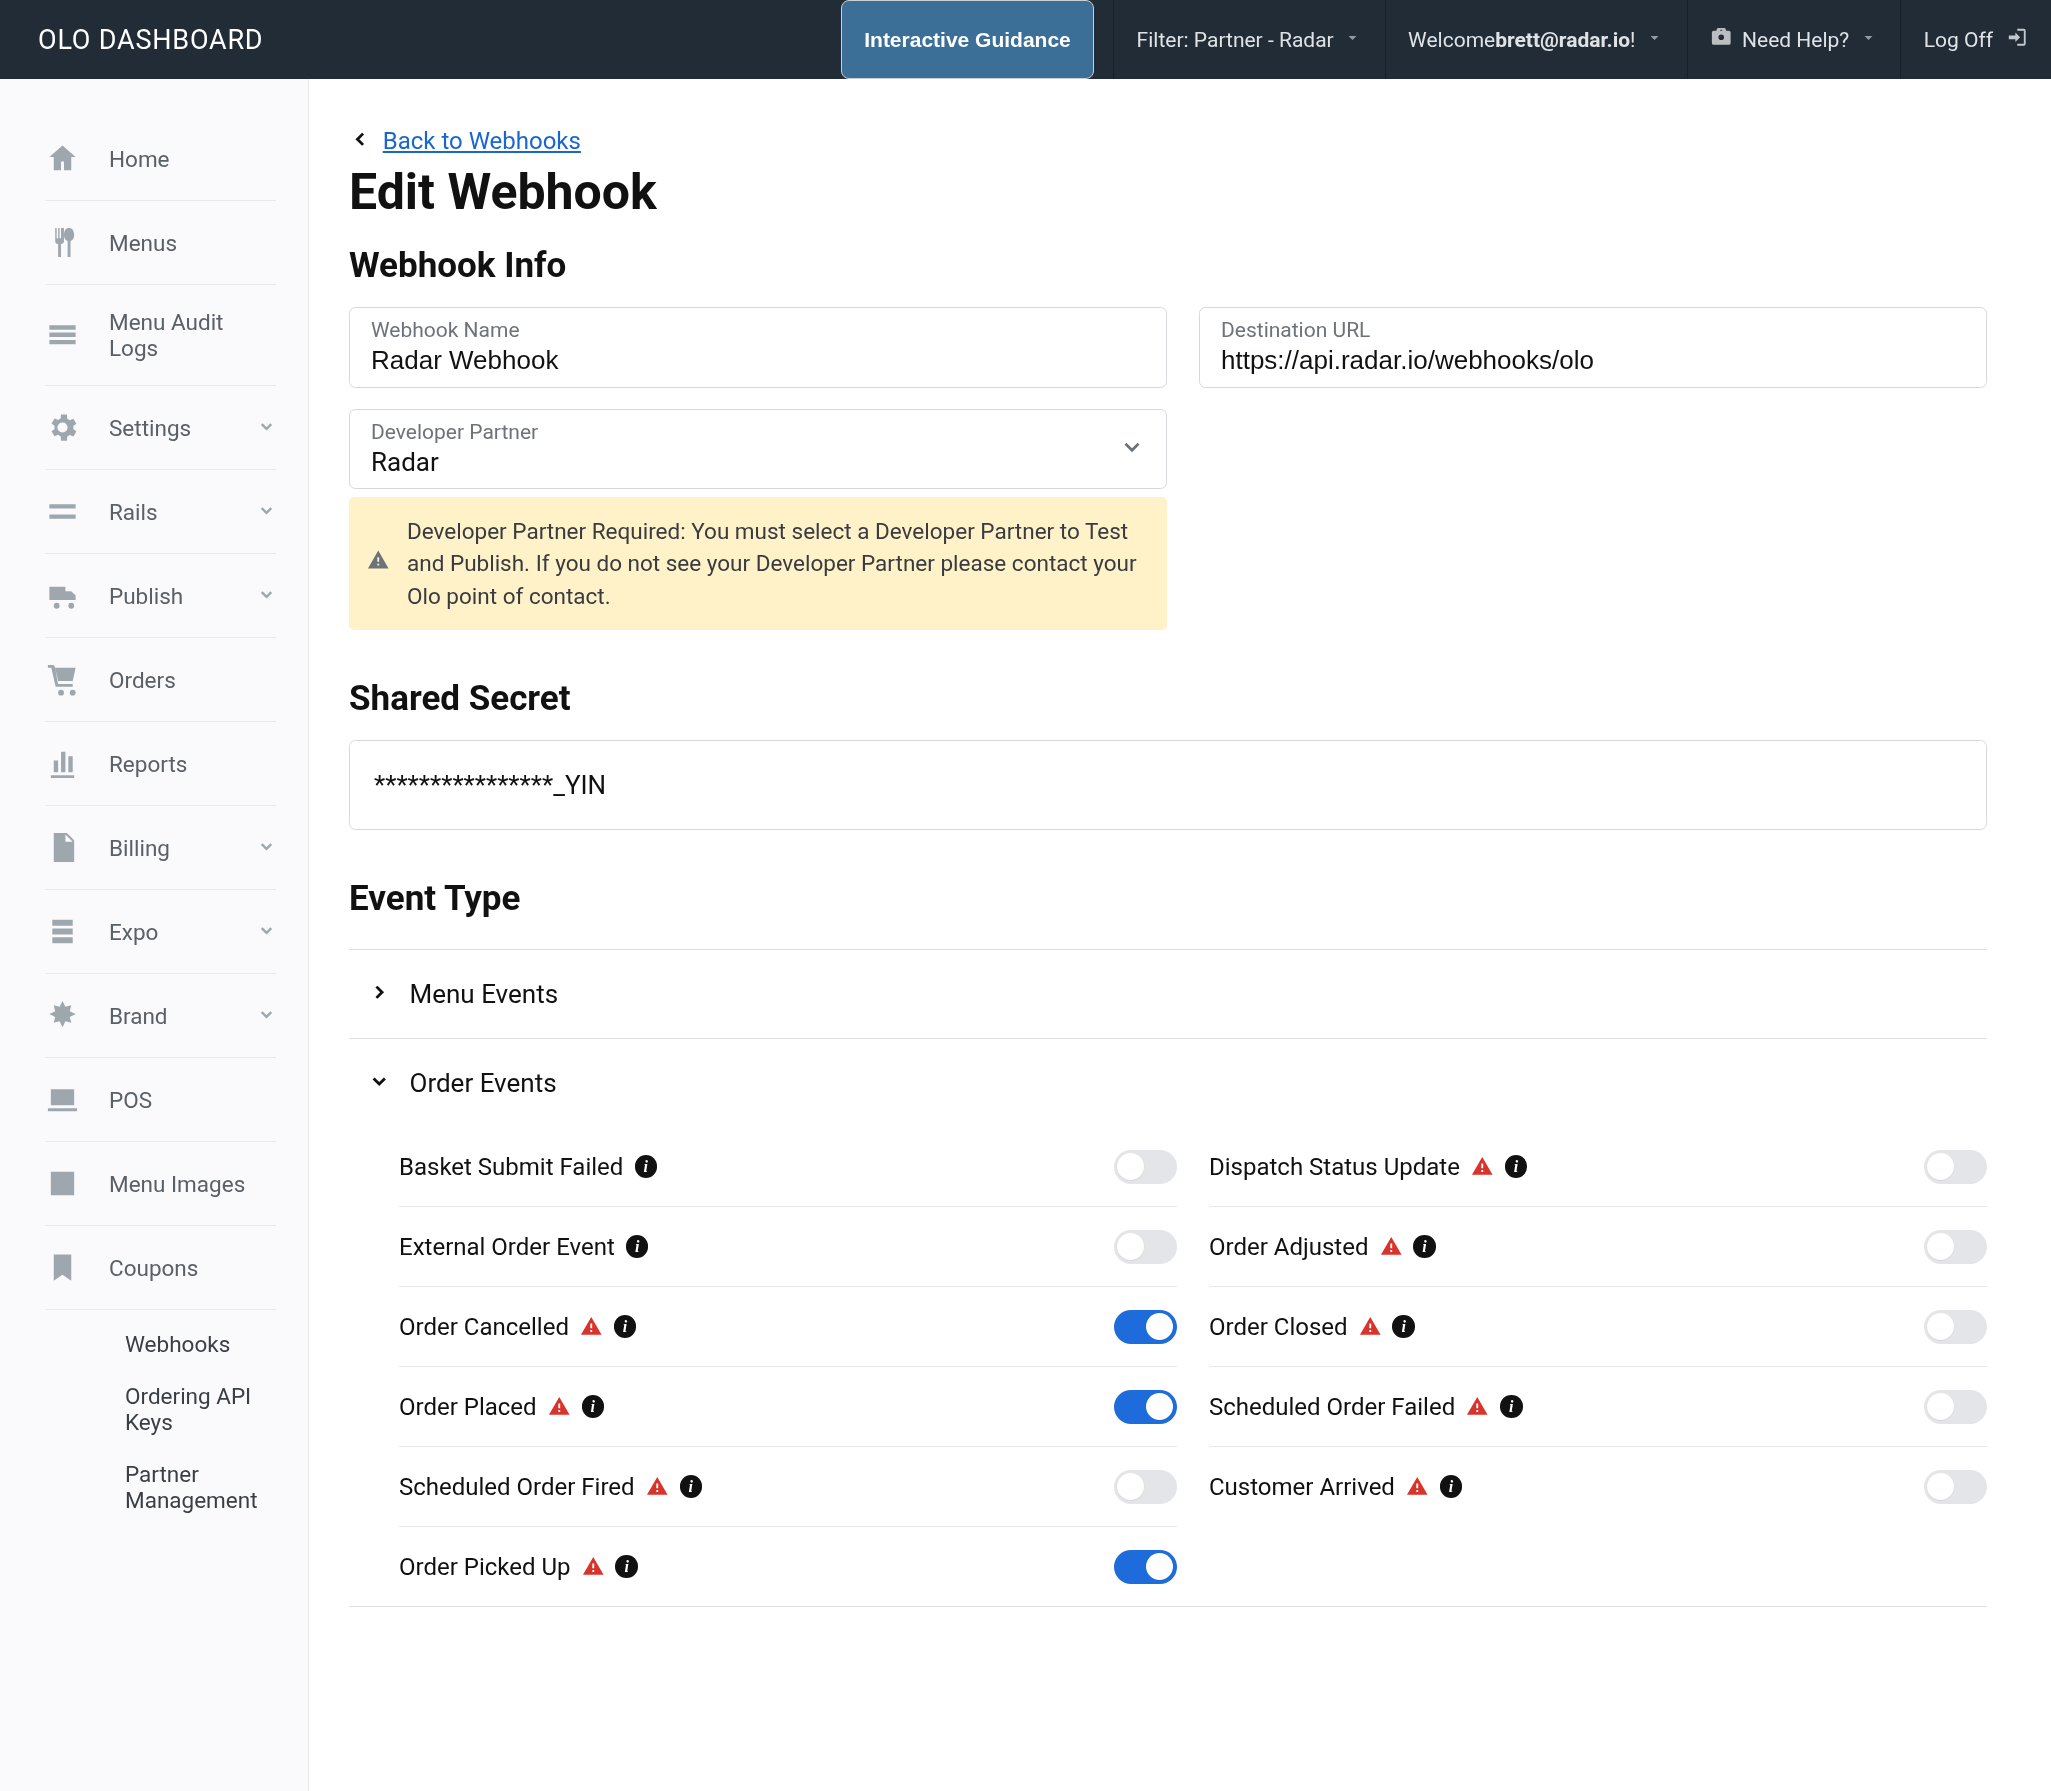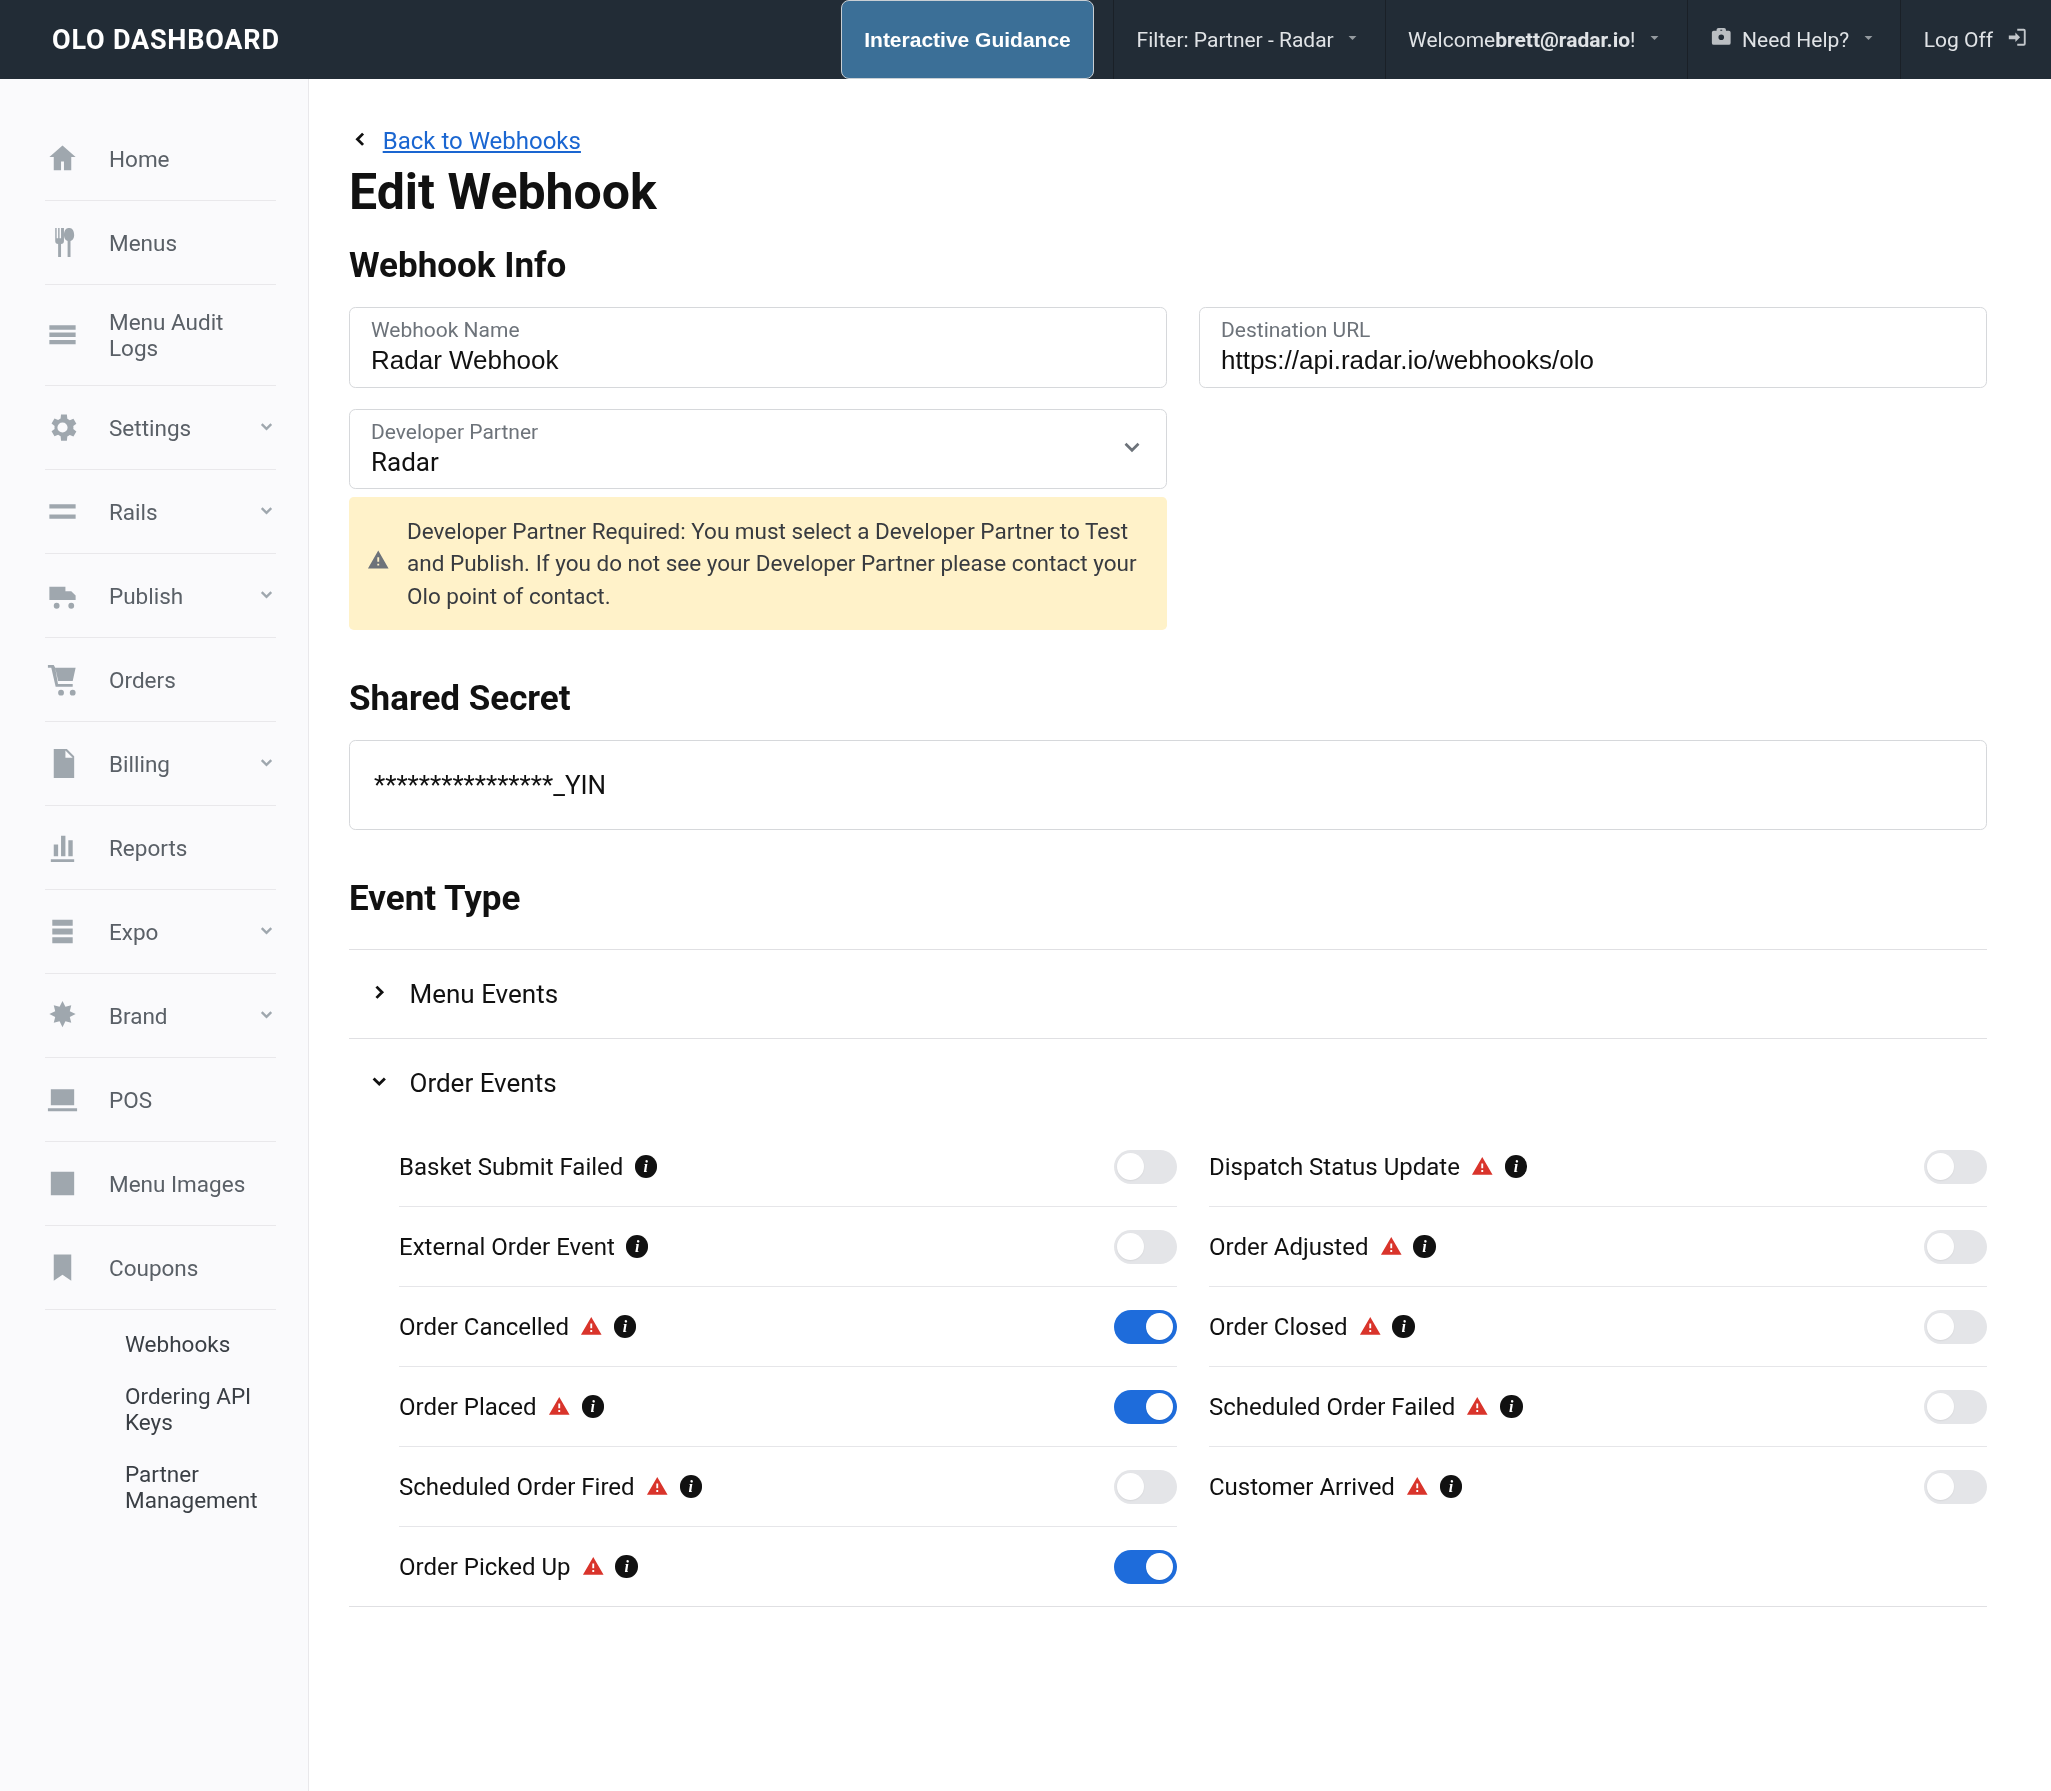--- a/index.html
+++ b/index.html
@@ -2,21 +2,21 @@
 <html style="font-size:13px"><head>
 <meta charset="utf-8">
 <style>
   * { box-sizing: border-box; margin: 0; padding: 0; }
   html, body { width: 100%; height: 100%; font-family: -apple-system, BlinkMacSystemFont, "Segoe UI", Roboto, Helvetica, Arial, sans-serif; background: #fff; color: #111; }
   body { display: flex; flex-direction: column; min-height: 100vh; }
 
   
   .topbar { height: 79px; background: #222c36; color: #fff; display: flex; align-items: center; justify-content: space-between; }
   .topbar-left { display: flex; align-items: center; height: 100%; }
-  .brand { font-size: 27px; font-weight: 700; letter-spacing: 0.8px; padding: 0 32px 0 52px; white-space: nowrap; }
+  .brand { font-size: 27px; font-weight: 400; letter-spacing: 0.8px; padding: 0 32px 0 38px; white-space: nowrap; }
   .topbar-right { display: flex; align-items: stretch; height: 100%; }
   .top-sep { width: 0.8px; background: #1a2027; }
   .top-item { display: flex; align-items: center; padding: 0 22.5px; font-size: 21px; color: #e0e3e6; white-space: nowrap; cursor: pointer; }
   .top-item .caret { margin-left: 9.6px; opacity: 0.6; }
   .top-item .bold { font-weight: 700; }
   .btn-guidance { background: #3b6f97; border: 1.6px solid #c9cfd4; color: #fff; font-weight: 700; font-size: 21px; padding: 14.4px 22.5px; border-radius: 8px; margin: 0 19px; cursor: pointer; }
 
   
   .layout { flex: 1; display: flex; }
   .sidebar { width: 309px; background: #fafafc; border-right: 0.8px solid #e9e8eb; padding: 38px 0 32px; }
@@ -209,35 +209,35 @@
           <span class="side-ico">
             <svg viewBox="0 0 24 24" fill="currentColor">
               <path d="M7 4h14l-2 9H9zM7 4L6 2H2v2h2.3l3 13H19v-2H8.9zM9 21a2 2 0 1 0 2-2 2 2 0 0 0-2 2zm8 0a2 2 0 1 0 2-2 2 2 0 0 0-2 2z"></path>
             </svg>
           </span>
           <span class="side-label">Orders</span>
         </li>
         <li class="side-item">
           <span class="side-ico">
             <svg viewBox="0 0 24 24" fill="currentColor">
+              <path d="M4 20h16v2H4zM6 10h3v8H6zm5-6h3v14h-3zm5 3h3v11h-3z"></path>
+            </svg>
+          </span>
+          <span class="side-label">Reports</span>
+        </li>
+        <li class="side-item">
+          <span class="side-ico">
+            <svg viewBox="0 0 24 24" fill="currentColor">
               <path d="M6 2h9l5 5v15H6zM14 3v5h5"></path>
             </svg>
           </span>
           <span class="side-label">Billing</span>
           <span class="side-chev"><svg class="i24" viewBox="0 0 24 24" fill="none" stroke="currentColor" stroke-width="3">
               <polyline points="6 9 12 15 18 9"></polyline>
             </svg></span>
-        </li>
-        <li class="side-item">
-          <span class="side-ico">
-            <svg viewBox="0 0 24 24" fill="currentColor">
-              <path d="M4 20h16v2H4zM6 10h3v8H6zm5-6h3v14h-3zm5 3h3v11h-3z"></path>
-            </svg>
-          </span>
-          <span class="side-label">Reports</span>
         </li>
         <li class="side-item">
           <span class="side-ico">
             <svg viewBox="0 0 24 24" fill="currentColor">
               <path d="M5 4h14v4H5zM5 10h14v4H5zM5 16h14v4H5z"></path>
             </svg>
           </span>
           <span class="side-label">Expo</span>
           <span class="side-chev"><svg class="i24" viewBox="0 0 24 24" fill="none" stroke="currentColor" stroke-width="3">
               <polyline points="6 9 12 15 18 9"></polyline>

